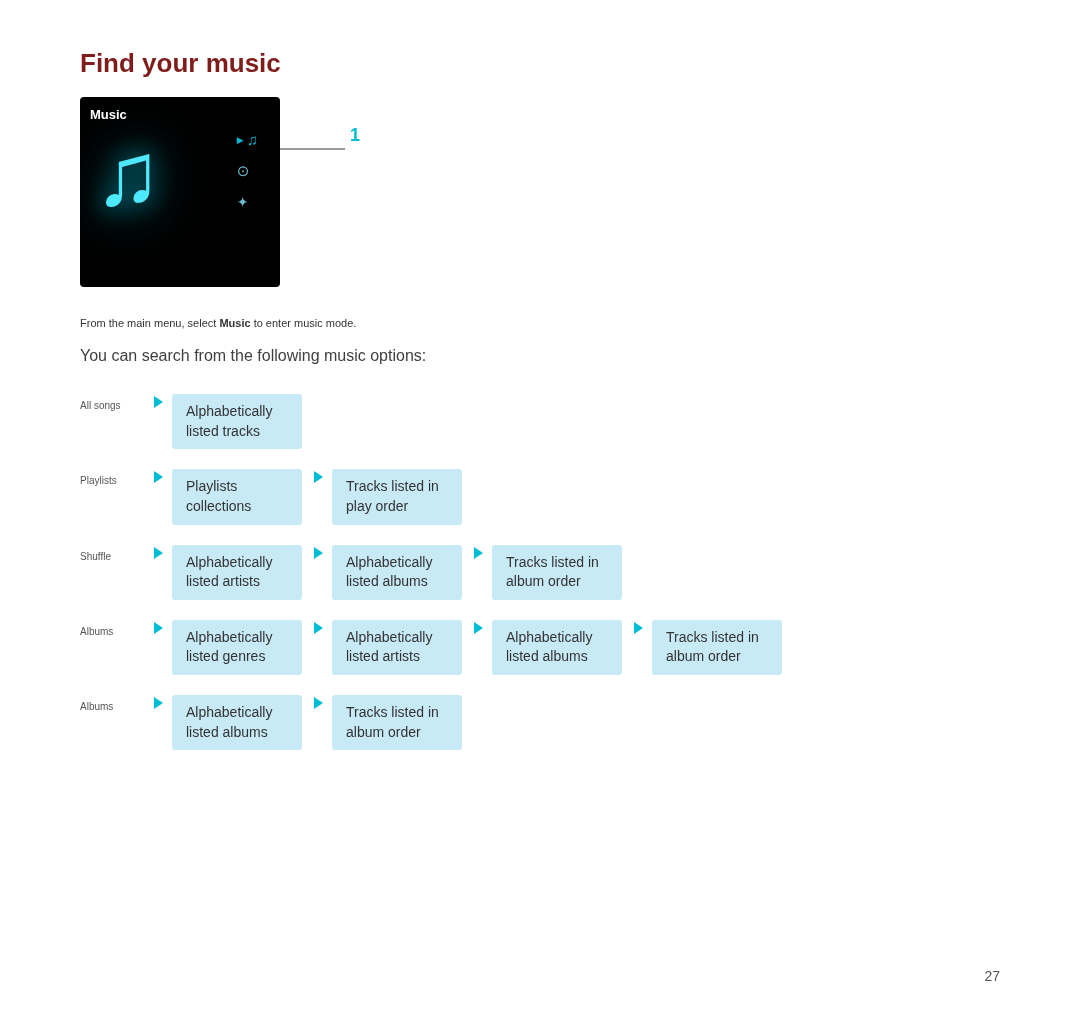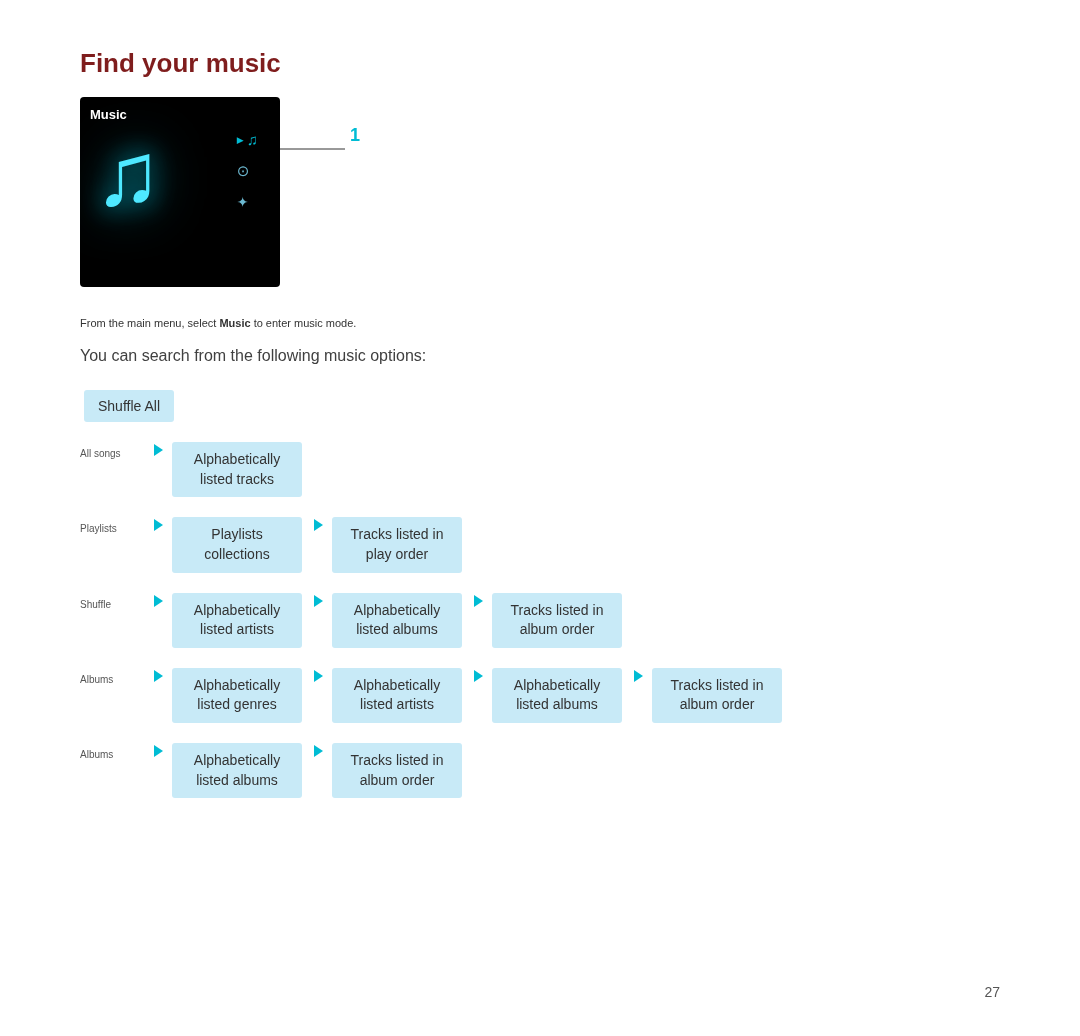--- a/index.html
+++ b/index.html
@@ -105,21 +105,20 @@
       padding-right: 8px;
       padding-top: 14px;
       white-space: nowrap;
       flex-shrink: 0;
     }
 
     .row-cells {
       display: flex;
       align-items: flex-start;
       flex-wrap: nowrap;
-      text-align: center;
     }
 
     .options-container {
       margin-top: 10px;
     }
 
     .shuffle-row {
       margin-bottom: 6px;
     }
 
@@ -162,23 +161,20 @@
 </div>
 
 <p class="step-text">
   <span>From the main menu, select </span><strong>Music</strong><span> to enter music mode.</span>
 </p>
 
 <p class="search-text">You can search from the following music options:</p>
 
 <div class="options-container">
 
-  <div class="shuffle-row">
-    <span class="shuffle-box">Shuffle All</span>
-  </div>
 
   <div class="row-wrapper">
     <div class="row-label-cell">All songs</div>
     <div class="row-cells">
       <div class="cell-with-arrow">
         <span class="arrow-tri"></span>
         <div class="cell-box">Alphabetically<br>listed tracks</div>
       </div>
     </div>
   </div>
@@ -246,13 +242,13 @@
       </div>
       <div class="cell-with-arrow">
         <span class="arrow-tri"></span>
         <div class="cell-box">Tracks listed in<br>album order</div>
       </div>
     </div>
   </div>
 
 </div>
 
-<div style="position:fixed; bottom:36px; right:80px; color:#555; font-size:14px;">27</div>
+<div style="position:fixed; bottom:52px; right:80px; color:#555; font-size:14px;">27</div>
 
 </body></html>

